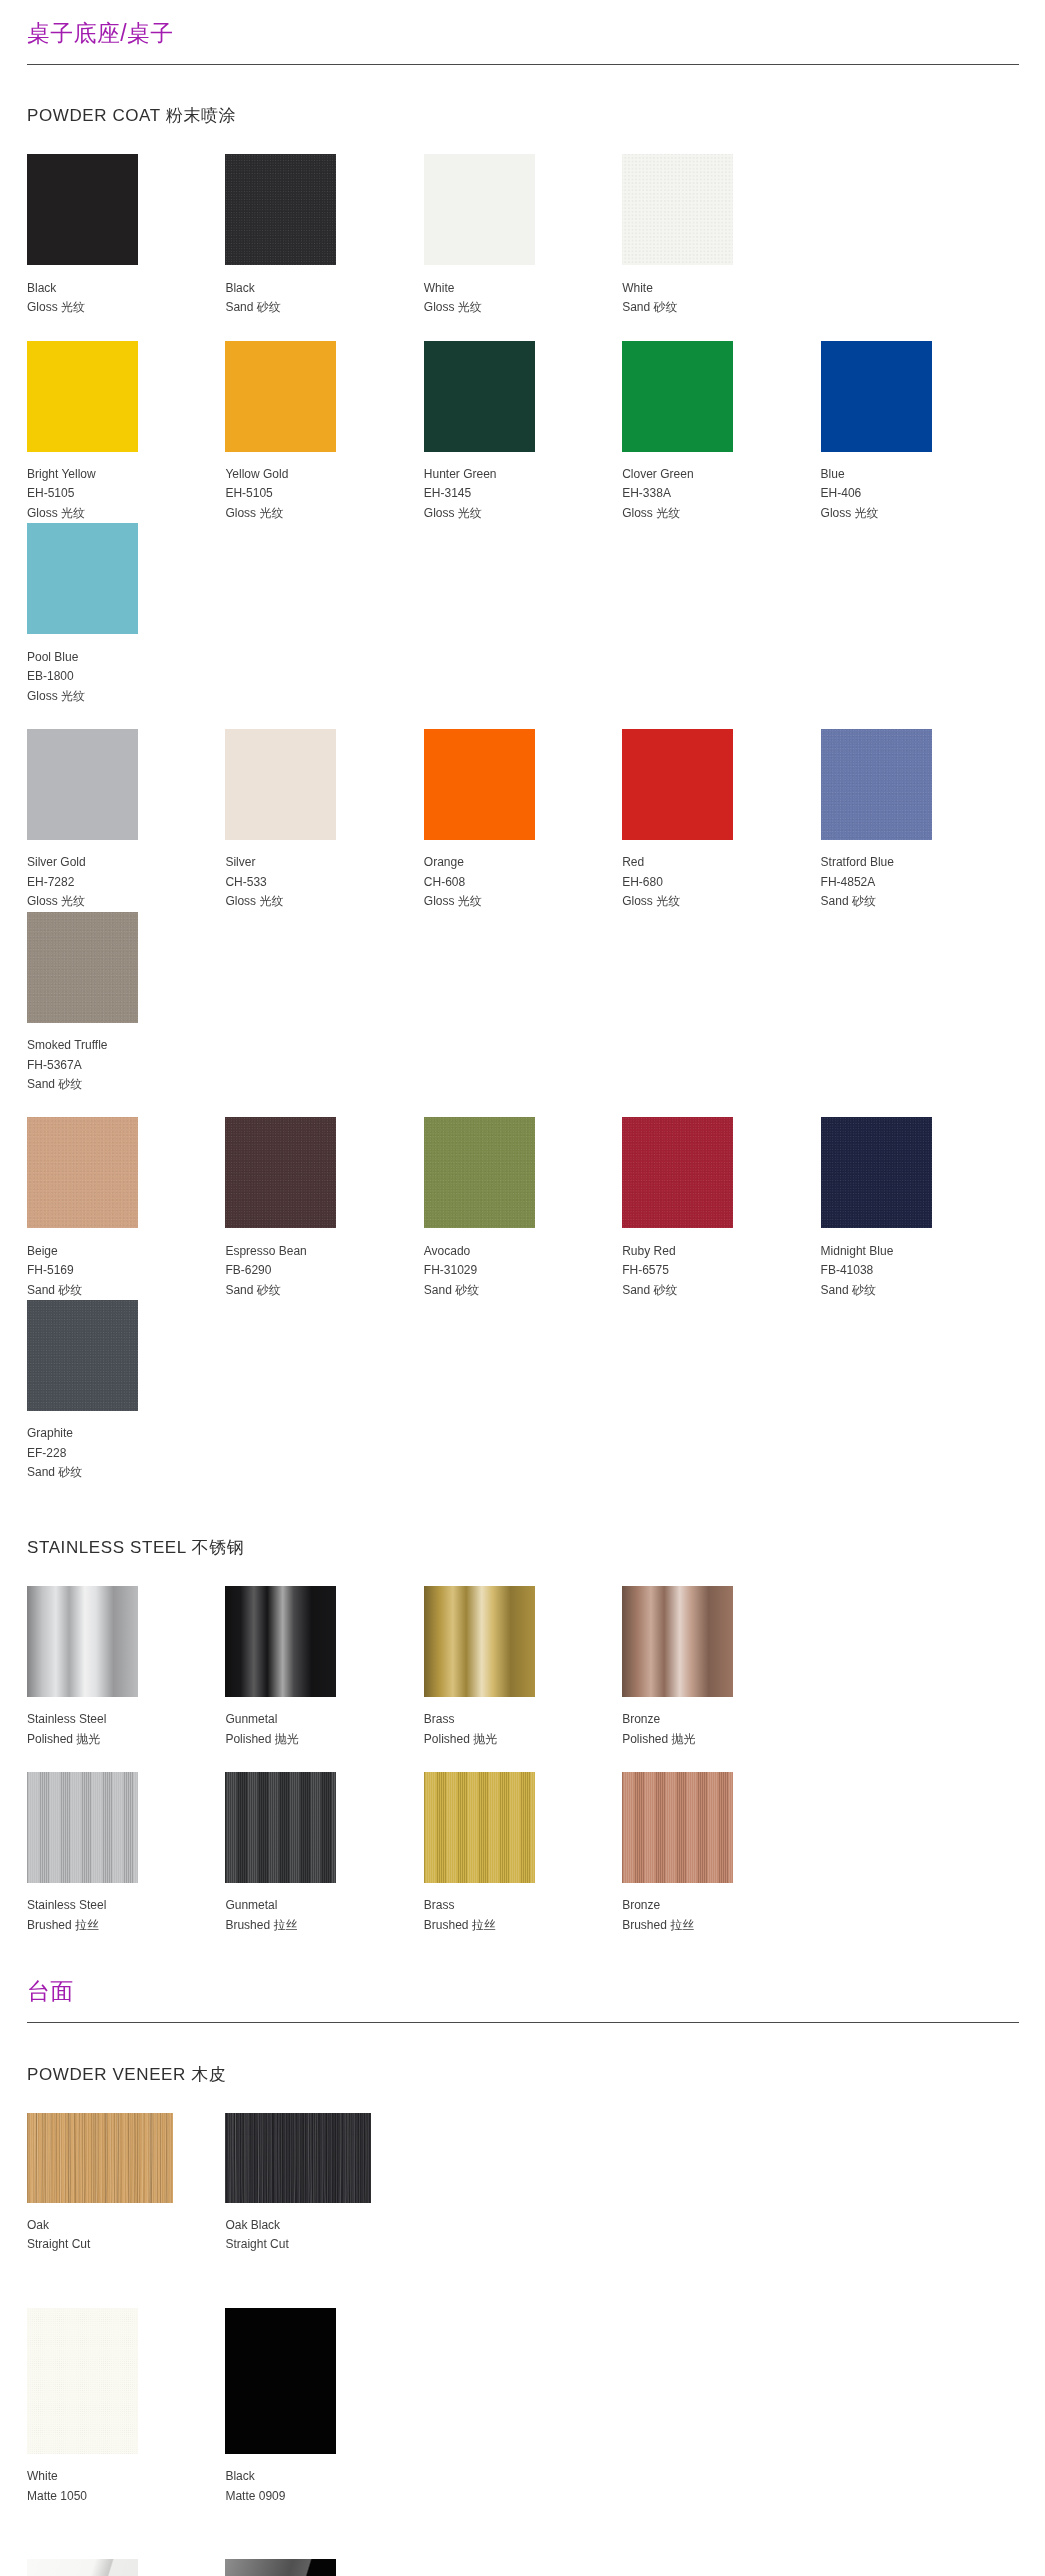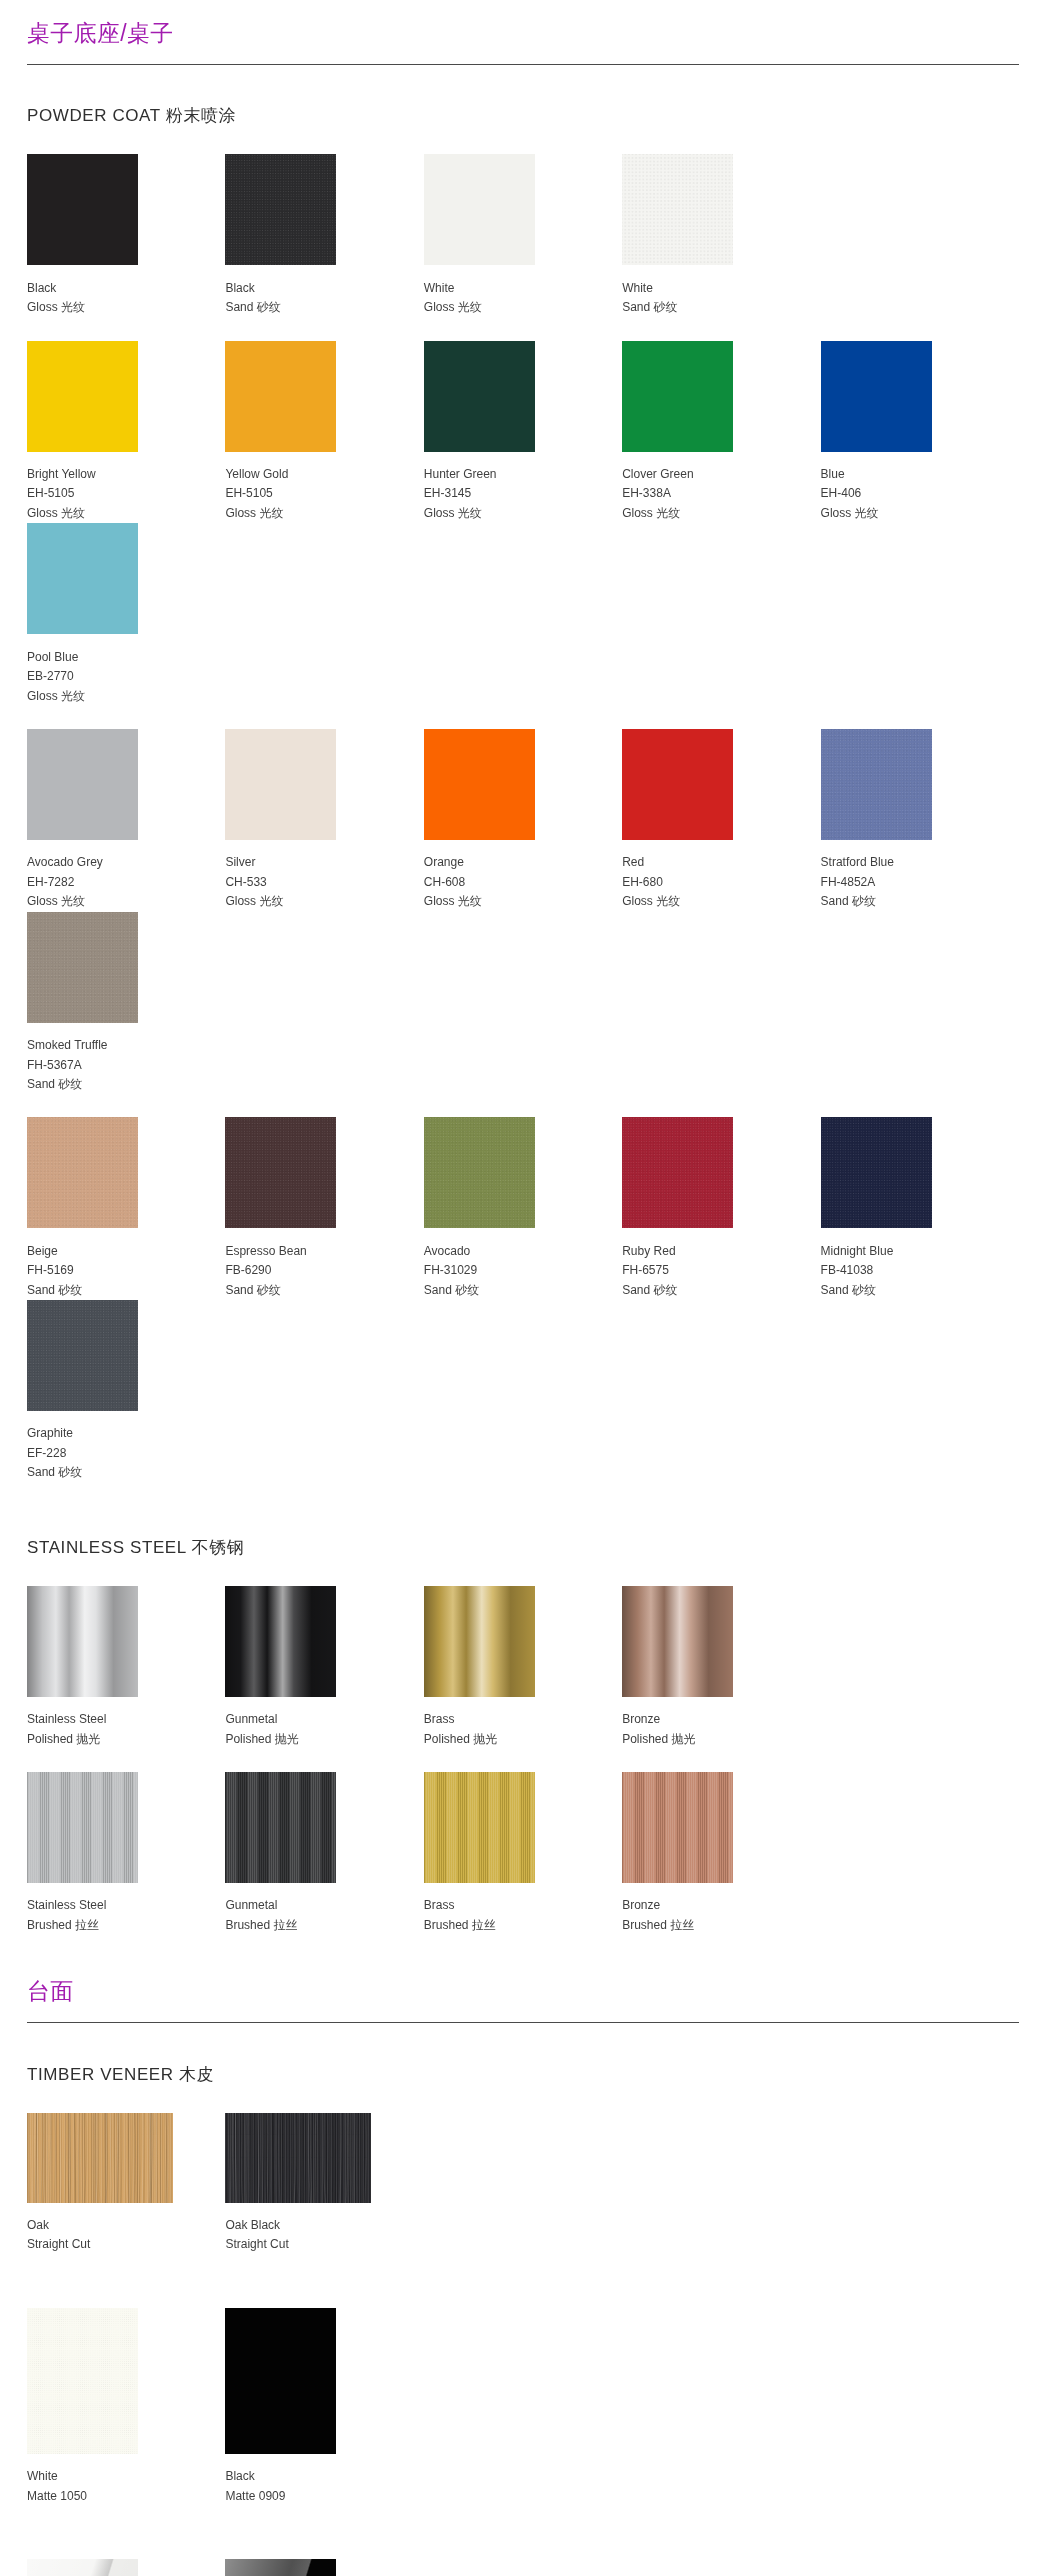--- a/index.html
+++ b/index.html
@@ -228,30 +228,30 @@
             <div class="caption">
               <div class="cap-line">Blue</div>
               <div class="cap-line">EH-406</div>
               <div class="cap-line">Gloss 光纹</div>
             </div>
           </div>
           <div class="swatch">
             <div class="chip tex-gloss" style="background: rgb(114, 189, 204);"></div>
             <div class="caption">
               <div class="cap-line">Pool Blue</div>
-              <div class="cap-line">EB-2770</div>
+              <div class="cap-line">EB-1800</div>
               <div class="cap-line">Gloss 光纹</div>
             </div>
           </div>
         </div>
         <div class="swatch-row">
           <div class="swatch">
             <div class="chip tex-gloss" style="background: rgb(181, 183, 186);"></div>
             <div class="caption">
-              <div class="cap-line">Avocado Grey</div>
+              <div class="cap-line">Silver Gold</div>
               <div class="cap-line">EH-7282</div>
               <div class="cap-line">Gloss 光纹</div>
             </div>
           </div>
           <div class="swatch">
             <div class="chip tex-gloss" style="background: rgb(236, 226, 216);"></div>
             <div class="caption">
               <div class="cap-line">Silver</div>
               <div class="cap-line">CH-533</div>
               <div class="cap-line">Gloss 光纹</div>
@@ -406,21 +406,21 @@
           </div>
           <div class="swatch"></div>
           <div class="swatch"></div>
         </div>
       </div>
     </div>
     <div class="group">
       <div class="group-title">台面</div>
       <div class="group-rule"></div>
       <div class="category">
-        <div class="category-title">TIMBER VENEER 木皮</div>
+        <div class="category-title">POWDER VENEER 木皮</div>
         <div class="swatch-row">
           <div class="swatch">
             <div class="chip wide tex-wood" style="background: rgb(210, 161, 98);">
               <svg class="vein" viewBox="0 0 160 100" preserveAspectRatio="none">
                 <path d="M78.7 -2 C79.2 33, 77.3 66, 80.2 102" stroke="rgba(0,0,0,.22)" stroke-width="0.58" fill="none" opacity="0.59"></path>
                 <path d="M27.0 -2 C27.9 33, 27.8 66, 28.7 102" stroke="rgba(255,255,255,.16)" stroke-width="0.30" fill="none" opacity="0.43"></path>
                 <path d="M104.2 -2 C105.7 33, 104.1 66, 102.4 102" stroke="rgba(0,0,0,.22)" stroke-width="0.30" fill="none" opacity="0.87"></path>
                 <path d="M137.9 -2 C138.1 33, 138.8 66, 138.7 102" stroke="rgba(255,255,255,.16)" stroke-width="0.21" fill="none" opacity="0.74"></path>
                 <path d="M92.0 -2 C90.5 33, 91.5 66, 93.8 102" stroke="rgba(255,255,255,.16)" stroke-width="0.94" fill="none" opacity="0.77"></path>
                 <path d="M155.7 -2 C157.0 33, 155.7 66, 156.9 102" stroke="rgba(0,0,0,.22)" stroke-width="0.62" fill="none" opacity="0.33"></path>

